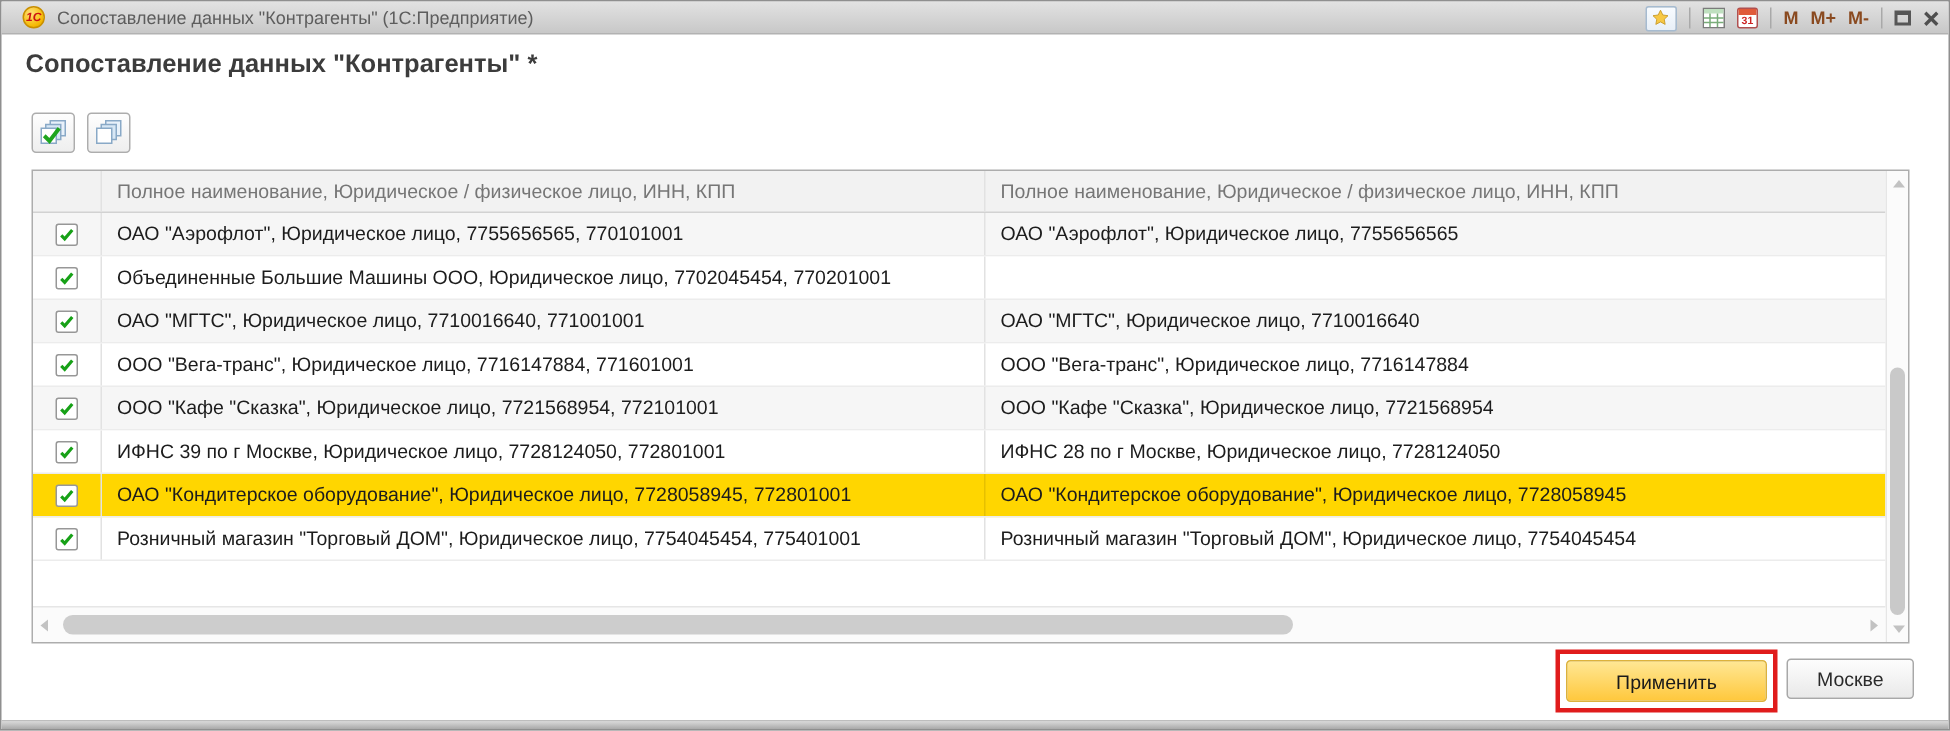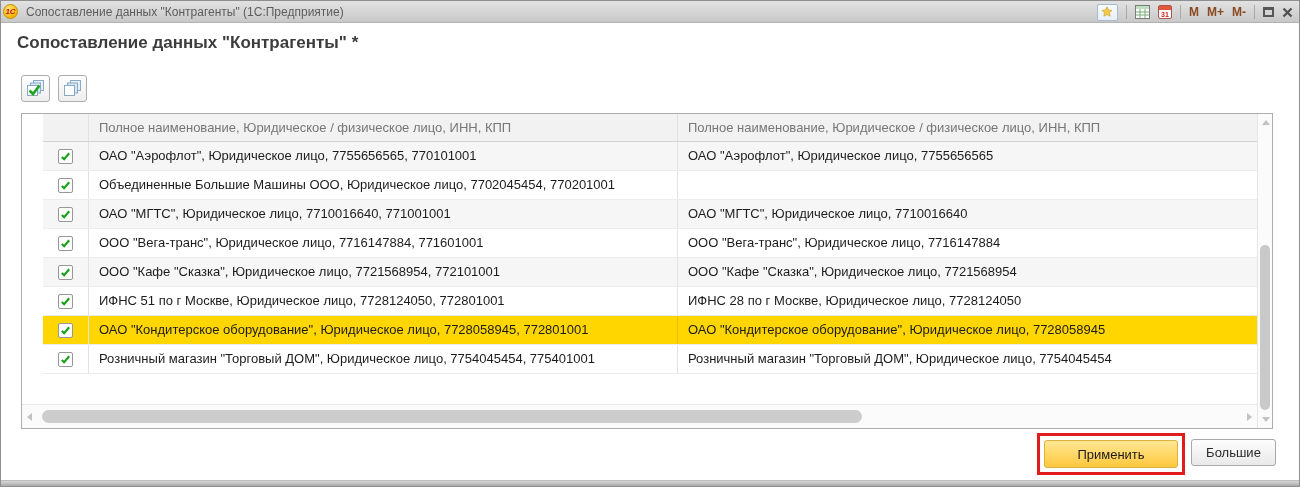--- a/index.html
+++ b/index.html
@@ -4,21 +4,21 @@
 <style>
   * { margin:0; padding:0; box-sizing:border-box; }
   body { font-family:"Liberation Sans","DejaVu Sans",sans-serif; background:#888; }
   .window { position:relative; width:1300px; height:487px; background:#fff;
             border:1px solid #8f8f8f; overflow:hidden; }
 
   
   .titlebar { position:absolute; top:0; left:0; right:0; height:22px;
               background:linear-gradient(#e2e2e2,#c8c8c8);
               border-bottom:1px solid #b2b2b2; display:flex; align-items:center; }
-  .logo1c { width:15px; height:15px; margin:0 8px 0 2px; border-radius:50%;
+  .logo1c { width:15px; height:15px; margin:0 8px 0 14px; border-radius:50%;
             background:radial-gradient(circle at 35% 30%, #ffe27a, #f5b800 70%, #d99a00);
             border:1px solid #c98f00; color:#cc1111; font-size:8px; font-weight:bold;
             display:flex; align-items:center; justify-content:center; font-style:italic; }
   .tb-title { font-size:12px; color:#5d5d5d; white-space:nowrap; }
   .tb-right { position:absolute; right:6px; top:0; height:22px; display:flex;
               align-items:center; gap:8px; }
   .tb-sep { width:1px; height:14px; background:#a9a9a9; }
   .tb-btn { display:flex; align-items:center; justify-content:center; cursor:default; }
   .star-box { width:21px; height:17px; border:1px solid #a6bbd0; border-radius:2px;
               background:linear-gradient(#f8fbff,#e8eff7); }
@@ -33,21 +33,21 @@
   
   .page-title { position:absolute; left:16px; top:32px; font-size:17px;
                 font-weight:bold; color:#3c3c3c; }
   .toolbar { position:absolute; left:20px; top:74px; display:flex; gap:8px; }
   .tool-btn { width:29px; height:27px; border:1px solid #adadad; border-radius:3px;
               background:linear-gradient(#fefefe,#eeeeee); display:flex;
               align-items:center; justify-content:center; }
 
   
   .grid { position:absolute; left:20px; top:112px; width:1252px; height:316px;
-          border:1px solid #adadad; background:#fff;padding-left:21px; }
+          border:1px solid #adadad; background:#fff; }
   .thead { display:flex; height:28px; background:#f2f2f2; border-bottom:1px solid #d2d2d2;
            width:calc(100% - 15px); }
   .thead .cell { color:#767676; font-size:13px; line-height:27px; }
   .cell { overflow:hidden; white-space:nowrap; }
   .c-check { width:46px; flex:none; border-right:1px solid #e2e2e2;
              display:flex; align-items:center; justify-content:center; }
   .c-src { width:589px; flex:none; border-right:1px solid #e2e2e2; padding-left:10px; }
   .c-dst { flex:1; padding-left:10px; }
   .trow { display:flex; height:29px; width:calc(100% - 15px);
           border-bottom:1px solid #ececec; background:#fff; }
@@ -223,21 +223,21 @@
     </div>
 
     <div class="trow">
       <div class="cell c-check">
         <span class="cb">
           <svg width="11" height="11" viewBox="0 0 12 12">
               <path d="M2 6.5 L4.5 9 L10 2.5" fill="none" stroke="#17a117" stroke-width="2.3"></path>
             </svg>
         </span>
       </div>
-      <div class="cell c-src">ИФНС 51 по г Москве, Юридическое лицо, 7728124050, 772801001</div>
+      <div class="cell c-src">ИФНС 39 по г Москве, Юридическое лицо, 7728124050, 772801001</div>
       <div class="cell c-dst">ИФНС 28 по г Москве, Юридическое лицо, 7728124050</div>
     </div>
 
     <div class="trow selected">
       <div class="cell c-check">
         <span class="cb">
           <svg width="11" height="11" viewBox="0 0 12 12">
               <path d="M2 6.5 L4.5 9 L10 2.5" fill="none" stroke="#17a117" stroke-width="2.3"></path>
             </svg>
         </span>
@@ -266,16 +266,16 @@
     <div class="hscroll">
       <span class="h-arrow h-left"></span>
       <span class="h-thumb"></span>
       <span class="h-arrow h-right"></span>
     </div>
   </div>
 
   <div class="annotation">
     <button class="btn-apply">Применить</button>
   </div>
-  <button class="btn-cancel">Большие</button>
+  <button class="btn-cancel">Москве</button>
 
   <div class="bottom-edge"></div>
 </div>
 
 </body></html>

